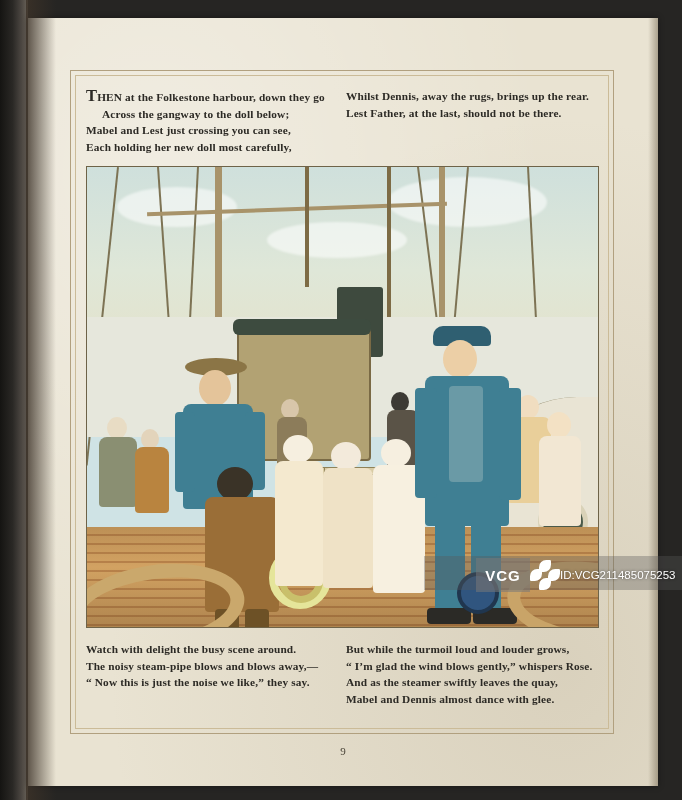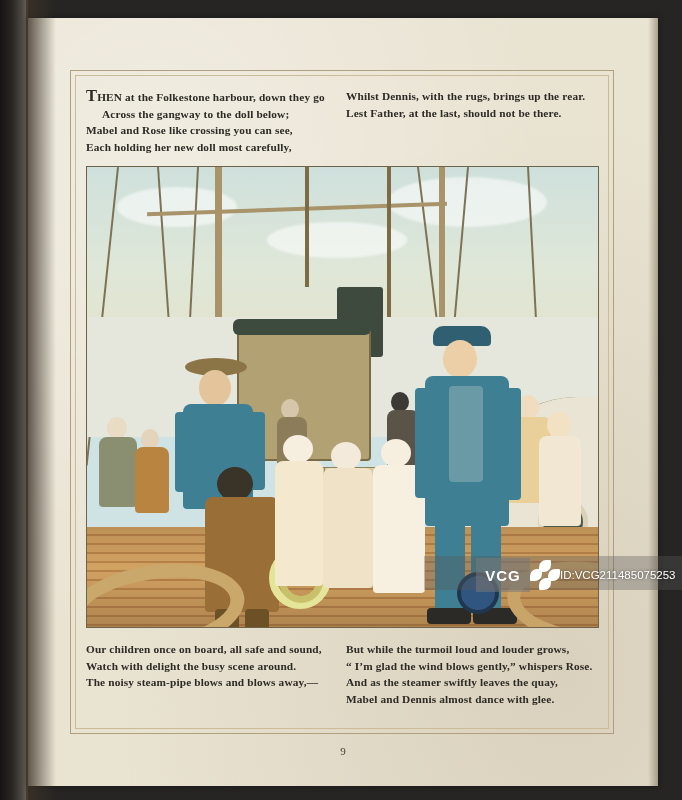--- a/index.html
+++ b/index.html
@@ -233,25 +233,25 @@
     <div class="sheet-tone"></div>
     <div class="right-edge"></div>
 
     <div class="frame"></div>
     <div class="frame-inner"></div>
 
     <div class="verse verse-top">
       <div class="col">
         <div class="line"><span class="dropcap">T</span><span>HEN at the Folkestone harbour, down they go</span></div>
         <div class="line indent1">Across the gangway to the doll below;</div>
-        <div class="line">Mabel and Rose like crossing you can see,</div>
+        <div class="line">Mabel and Lest just crossing you can see,</div>
         <div class="line">Each holding her new doll most carefully,</div>
       </div>
       <div class="col">
-        <div class="line">Whilst Dennis, with the rugs, brings up the rear.</div>
+        <div class="line">Whilst Dennis, away the rugs, brings up the rear.</div>
         <div class="line">Lest Father, at the last, should not be there.</div>
       </div>
     </div>
 
     <div class="illus">
       <div class="sky"></div>
       <div class="cloud" style="left:30px;top:20px;width:120px;height:40px;"></div>
       <div class="cloud" style="left:300px;top:10px;width:160px;height:50px;"></div>
       <div class="cloud" style="left:180px;top:55px;width:140px;height:36px;"></div>
 
@@ -364,23 +364,23 @@
       </div>
 
       <div class="rope"></div>
       <div class="rope2"></div>
 
       <div style="position:absolute;left:370px;top:405px;width:34px;height:34px;background:#30557f;border:4px solid #20364f;border-radius:50%;"></div>
     </div>
 
     <div class="verse verse-bottom">
       <div class="col">
-        <div class="line">Our children once on board, all safe and sound,</div>
         <div class="line">Watch with delight the busy scene around.</div>
         <div class="line">The noisy steam-pipe blows and blows away,—</div>
+        <div class="line">“ Now this is just the noise we like,” they say.</div>
       </div>
       <div class="col">
         <div class="line">But while the turmoil loud and louder grows,</div>
         <div class="line">“ I’m glad the wind blows gently,” whispers Rose.</div>
         <div class="line">And as the steamer swiftly leaves the quay,</div>
         <div class="line">Mabel and Dennis almost dance with glee.</div>
       </div>
     </div>
 
     <div class="page-num">9</div>

